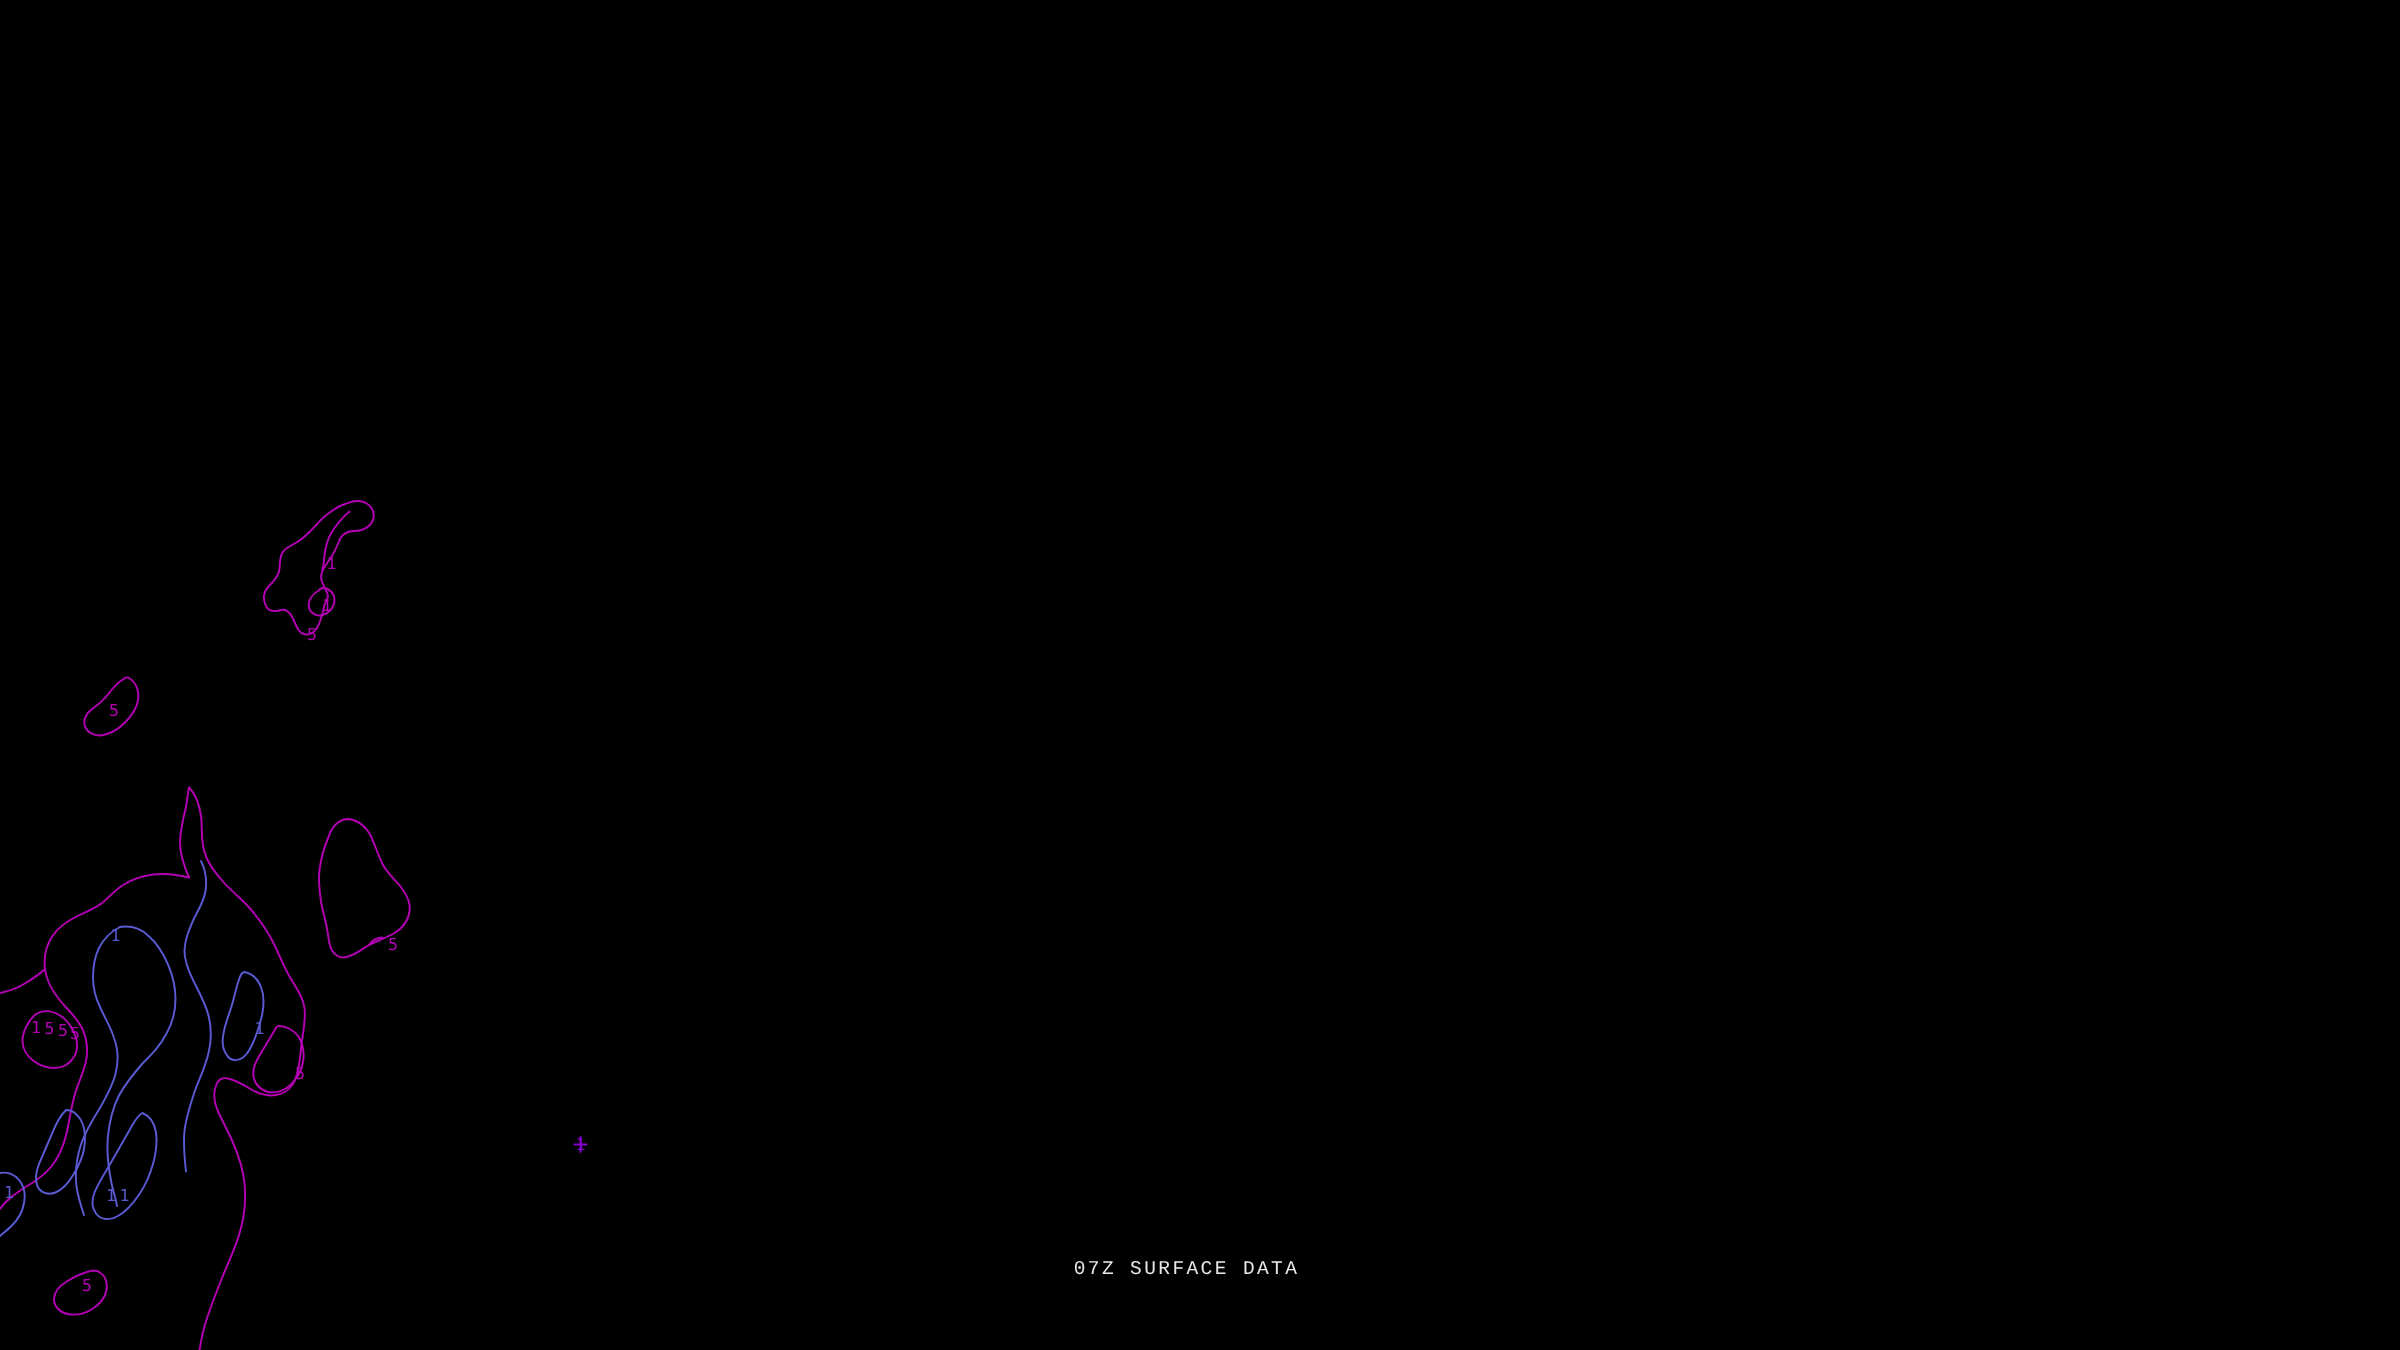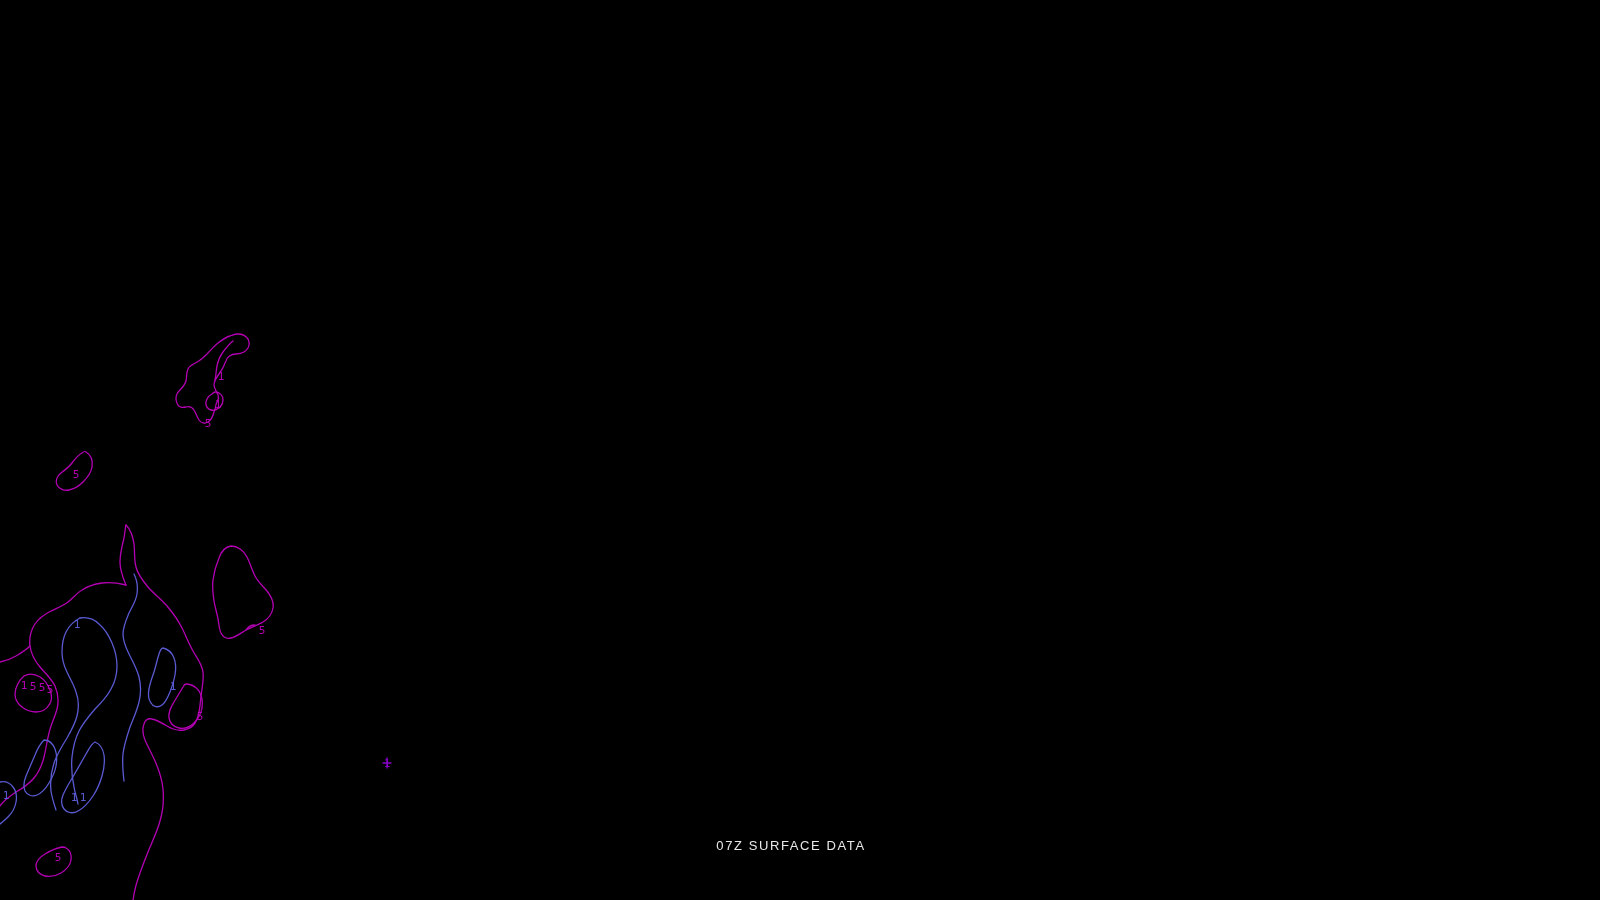--- a/index.html
+++ b/index.html
@@ -32,21 +32,21 @@
     white-space: pre;
     transform: translate(-50%, -50%);
   }
   #footer-label {
     position: absolute;
     left: 0;
     top: 838px;
     width: 1582px;
     text-align: center;
     color: #e8e8e8;
-    font-family: Liberation Sans, sans-serif;
+    font-family: Liberation Mono, monospace;
     font-size: 13px;
     letter-spacing: 1.6px;
     white-space: pre;
   }
 </style>
 </head>
 <body>
 
 <div id="stage">
 

